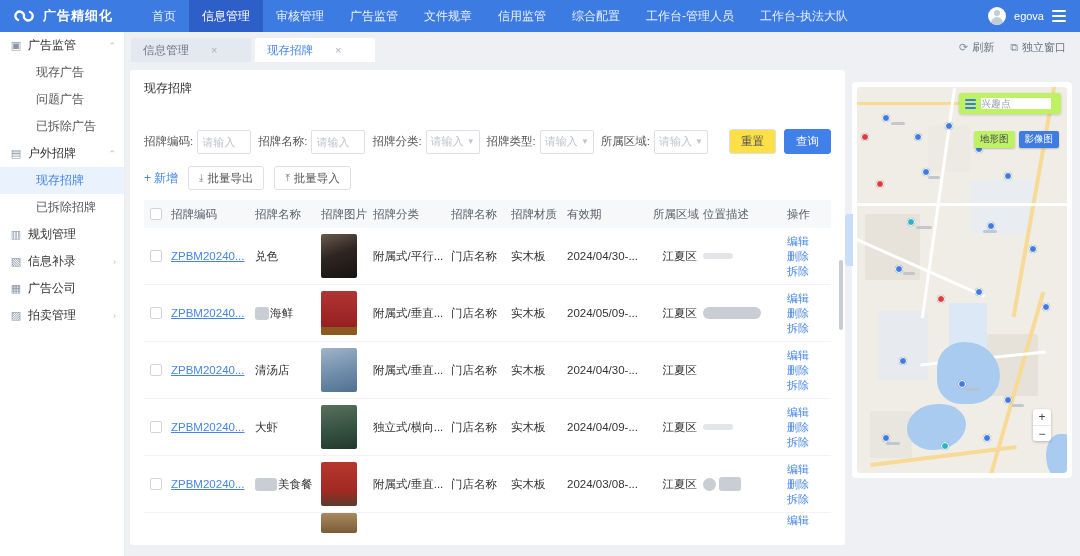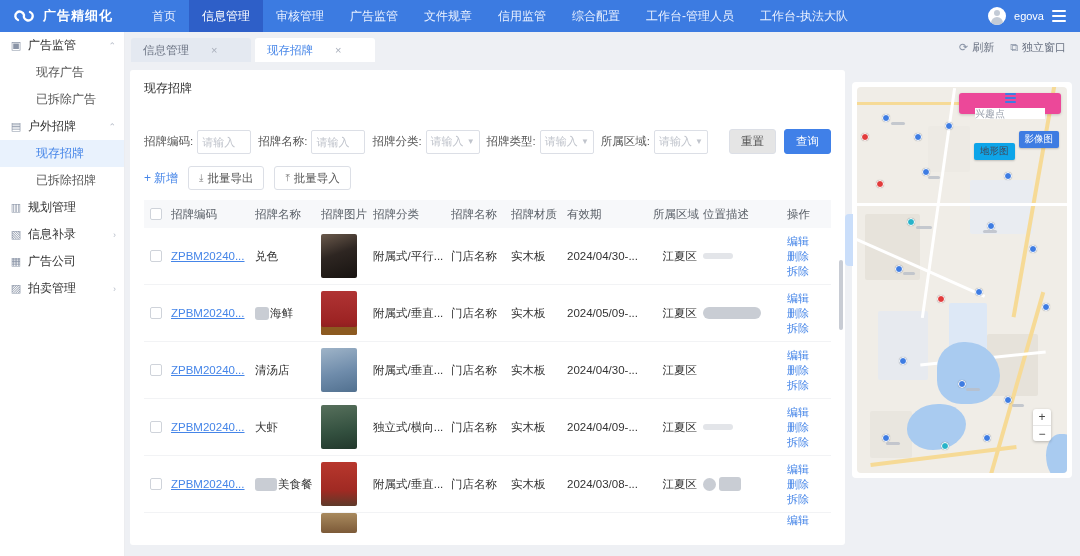--- a/index.html
+++ b/index.html
@@ -60,21 +60,21 @@
   .f-label { font-size:11.5px; color:#555; margin-right:4px; white-space:nowrap; }
   .f-input, .f-select { width:54px; height:24px; border:1px solid #dcdfe6; border-radius:2px;
     font-size:11px; color:#333; padding:0 4px; background:#fff; }
   .f-input::placeholder { color:#c0c4cc; }
   .f-select { display:flex; align-items:center; justify-content:space-between; cursor:pointer; }
   .f-select .ph { color:#c0c4cc; font-size:11px; }
   .f-select .dd { color:#c0c4cc; font-size:8px; }
   .f-btns { margin-left:auto; display:flex; gap:8px; }
   .btn { height:25px; padding:0 11px; font-size:11.5px; border-radius:3px; cursor:pointer;
     display:flex; align-items:center; }
-  .btn-plain { background:#e5e5e5; border:1px solid #dcdfe6; color:#555; }
+  .btn-plain { background:#fde047; border:1px solid #dcdfe6; color:#555; }
   .btn-primary { background:#4080e8; border:1px solid #4080e8; color:#fff; }
 
   .actions { display:flex; align-items:center; gap:10px; margin-bottom:10px; }
   .link-add { font-size:12px; color:#4585e8; display:flex; align-items:center; gap:3px; cursor:pointer; }
   .btn-outline { height:24px; padding:0 10px; border:1px solid #dcdfe6; border-radius:3px;
     background:#fff; color:#555; font-size:11.5px; display:flex; align-items:center; gap:4px; cursor:pointer; }
   .btn-outline .aico { font-size:10px; color:#777; }
 
   
   .tbl { font-size:11.5px; color:#333; }
@@ -135,31 +135,31 @@
     background:#cadefa; border-radius:4px 0 0 4px; cursor:pointer; }
   .map { position:relative; width:100%; height:100%; background:#f0ede7; border-radius:4px; overflow:hidden; }
   .blk { position:absolute; border-radius:2px; }
   .road { position:absolute; }
   .lake { position:absolute; background:#a9cbf0; }
   .poi { position:absolute; width:8px; height:8px; border-radius:50%; background:#3e7ce2;
     border:1.5px solid #fff; box-shadow:0 0 1px rgba(0,0,0,.35); }
   .poi.red { background:#e23b3b; }
   .poi.teal { background:#27b3c9; }
   .mlabel { position:absolute; height:3px; border-radius:2px; background:#b9bec8; opacity:.8; }
-  .map-search { position:absolute; right:6px; top:6px; width:102px; height:21px; background:#ec4899;
+  .map-search { position:absolute; right:6px; top:6px; width:102px; height:21px; background:#bef264;
     border-radius:3px; box-shadow:0 1px 3px rgba(0,0,0,.18); display:flex; align-items:center;
-    gap:5px; padding:0 6px; z-index:5;flex-direction:column; }
+    gap:5px; padding:0 6px; z-index:5; }
   .ms-burger { width:11px; display:flex; flex-direction:column; gap:2px; cursor:pointer; }
   .ms-burger i { height:2px; background:#3e7ce2; border-radius:1px; }
   .ms-input { border:none; outline:none; width:70px; font-size:10px; color:#333; }
   .ms-input::placeholder { color:#9aa1ad; }
   .map-layers { position:absolute; right:8px; top:44px; display:flex; gap:4px; z-index:5; }
   .lyr { height:17px; padding:0 6px; font-size:9.5px; border-radius:2px; display:flex; align-items:center;
     cursor:pointer; box-shadow:0 1px 2px rgba(0,0,0,.2); }
-  .lyr-plain { background:#0ea5e9; color:#445;margin-top:12px; }
+  .lyr-plain { background:#bef264; color:#445; }
   .lyr-active { background:#3e7ce2; color:#fff; }
   .map-zoom { position:absolute; right:16px; bottom:32px; width:18px; background:#fff; border-radius:3px;
     box-shadow:0 1px 3px rgba(0,0,0,.25); display:flex; flex-direction:column; z-index:5; }
   .mz { height:16px; display:flex; align-items:center; justify-content:center; font-size:12px;
     color:#444; cursor:pointer; }
   .mz + .mz { border-top:1px solid #e8e8e8; }
 </style>
 </head>
 <body>
 
@@ -192,20 +192,21 @@
   </div>
 </div>
 
 <div class="sidebar">
   <div class="s-head">
     <span class="s-ico">▣</span>
     <span class="s-label">广告监管</span>
     <span class="s-caret">⌃</span>
   </div>
   <div class="s-item">现存广告</div>
+  <div class="s-item">问题广告</div>
   <div class="s-item">已拆除广告</div>
 
   <div class="s-head">
     <span class="s-ico">▤</span>
     <span class="s-label">户外招牌</span>
     <span class="s-caret">⌃</span>
   </div>
   <div class="s-item active">现存招牌</div>
   <div class="s-item">已拆除招牌</div>
 

